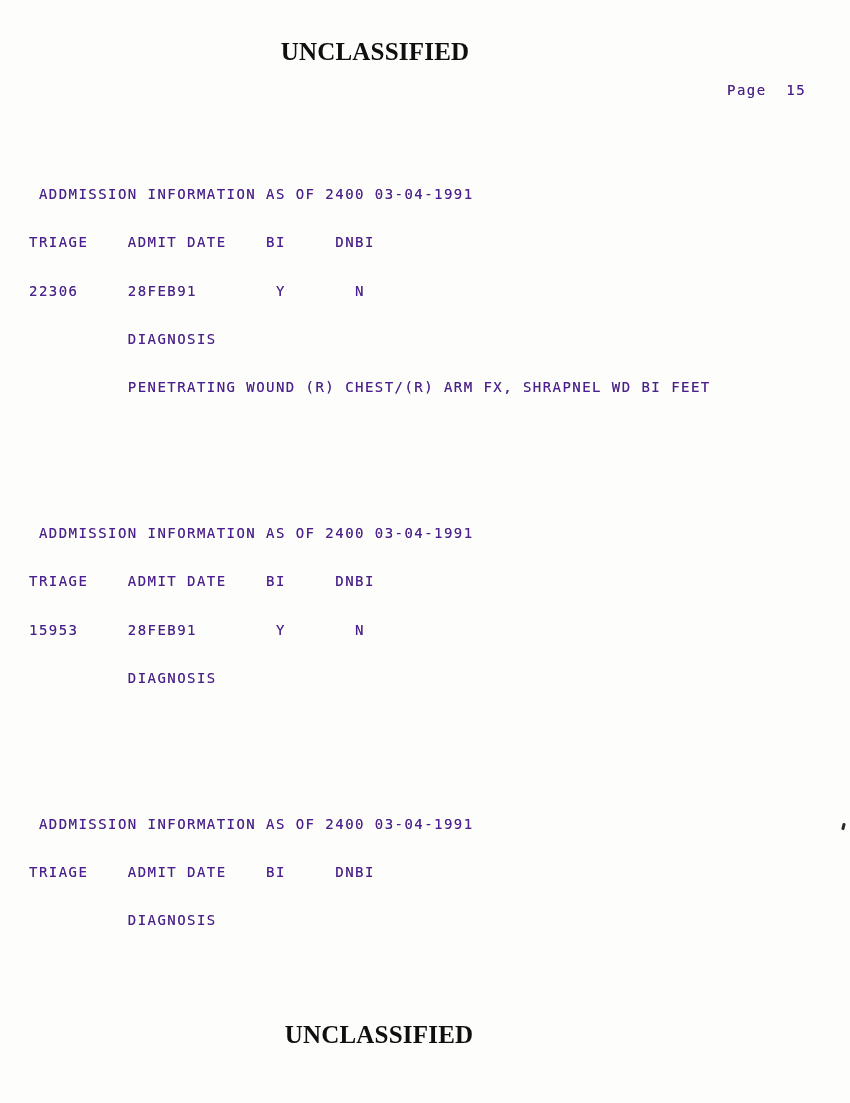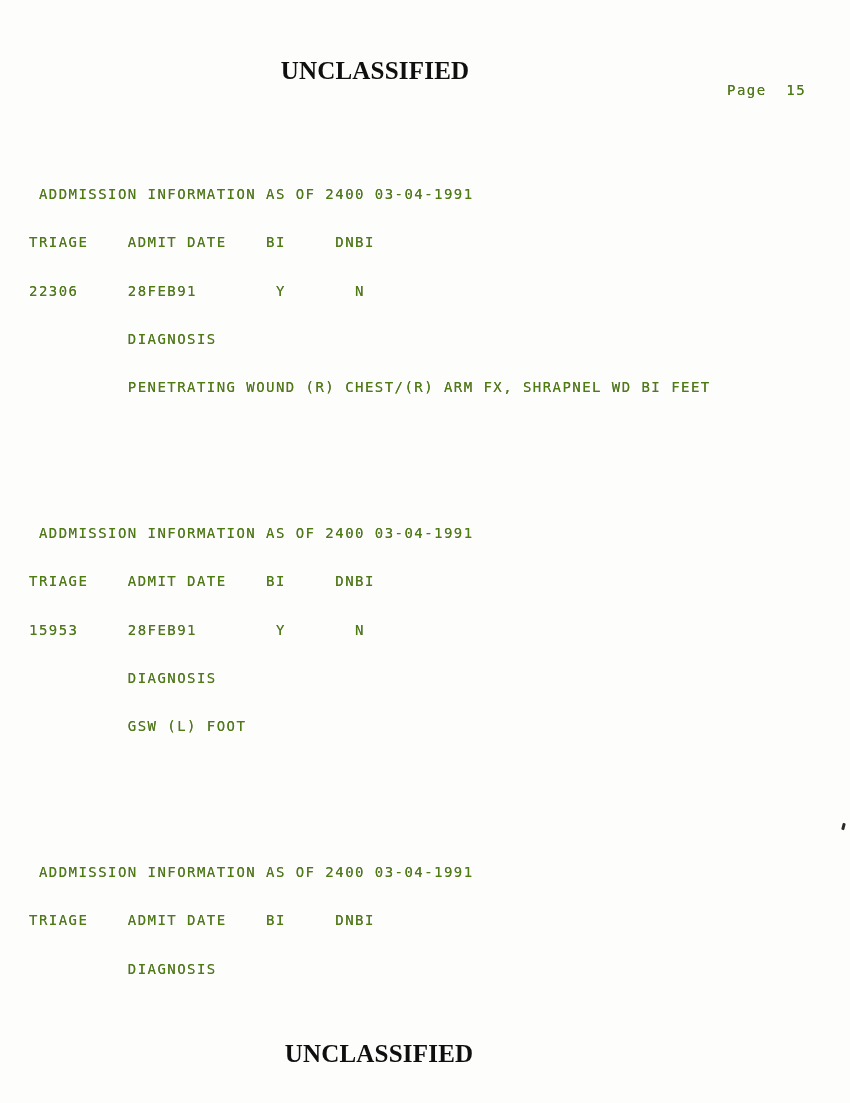--- a/index.html
+++ b/index.html
@@ -12,27 +12,26 @@
   }
   .banner {
     position: absolute;
     transform: translateX(-50%);
     font-family: "Liberation Serif", serif;
     font-weight: 700;
     font-size: 25px;
     color: #0f0f0f;
     letter-spacing: 0.2px;
     white-space: pre;
-    margin-top: 19px;
   }
   .mono {
     font-family: "DejaVu Sans Mono", "Liberation Mono", monospace;
     font-size: 14px;
     letter-spacing: 1.45px;
-    color: #4d7c0f;
+    color: #4c1d95;
     white-space: pre;
     text-shadow: 0 0 0.5px rgba(20,20,20,0.55);
   }
   #page-number { position: absolute; top: 82px; left: 727px; }
   #records { position: absolute; top: 122px; left: 29px; }
   .record { margin-bottom: 17.5px; }
   .ln { line-height: 16.3px; height: 16.3px; white-space: pre; }
   #banner-top { top: 38px; left: 375px; }
   #banner-bottom { top: 1021px; left: 379px; }
   #scan-artifact {
@@ -60,21 +59,20 @@
     <div class="ln"><span>22306     </span><span>28FEB91        </span><span>Y       </span><span>N</span></div>
     <div class="ln"><span>          </span><span>DIAGNOSIS</span></div>
     <div class="ln"><span>          </span><span>PENETRATING WOUND (R) CHEST/(R) ARM FX, SHRAPNEL WD BI FEET</span></div>
   </section>
 
   <section class="record">
     <div class="ln"><span> </span><span>ADDMISSION INFORMATION AS OF 2400 03-04-1991</span></div>
     <div class="ln"><span>TRIAGE    </span><span>ADMIT DATE    </span><span>BI     </span><span>DNBI</span></div>
     <div class="ln"><span>15953     </span><span>28FEB91        </span><span>Y       </span><span>N</span></div>
     <div class="ln"><span>          </span><span>DIAGNOSIS</span></div>
-    <div class="ln"><span>          </span><span>GSW (L) FOOT</span></div>
   </section>
 
   <section class="record">
     <div class="ln"><span> </span><span>ADDMISSION INFORMATION AS OF 2400 03-04-1991</span></div>
     <div class="ln"><span>TRIAGE    </span><span>ADMIT DATE    </span><span>BI     </span><span>DNBI</span></div>
     <div class="ln"><span>          </span><span>DIAGNOSIS</span></div>
   </section>
 
   
 

